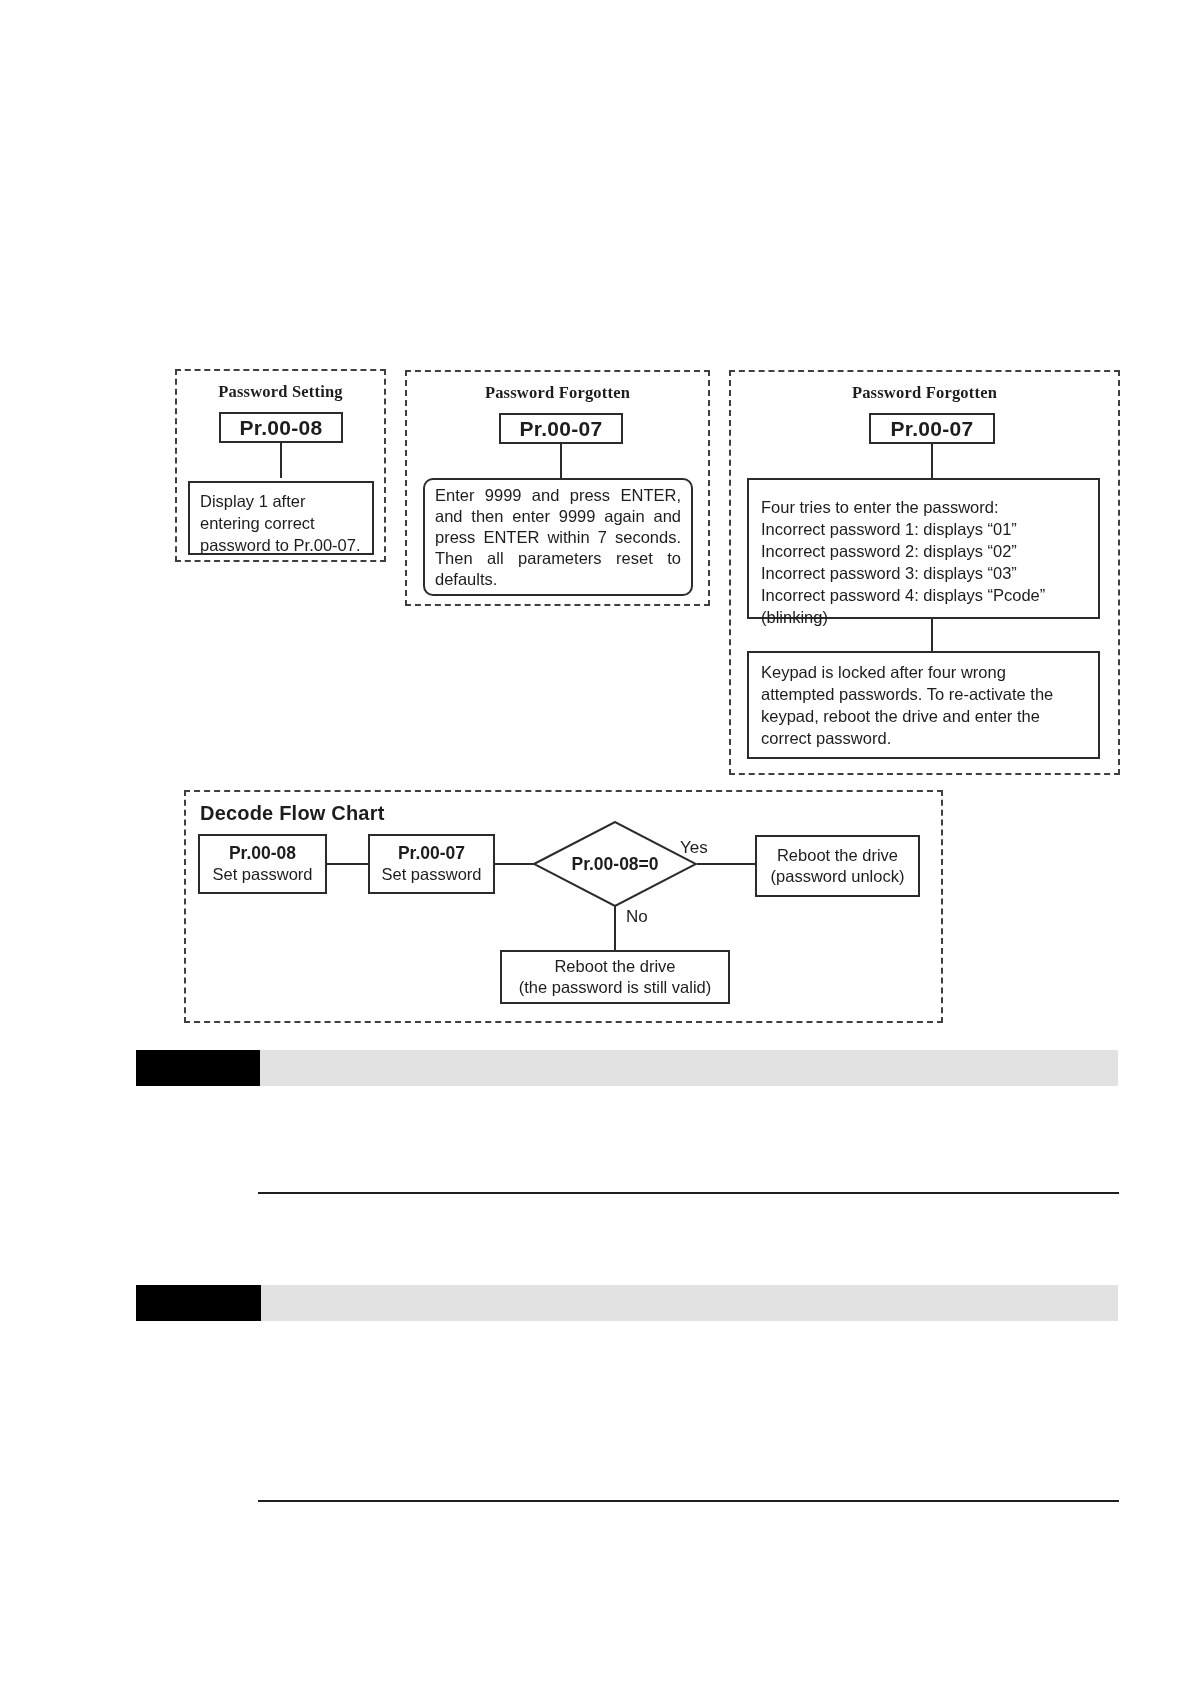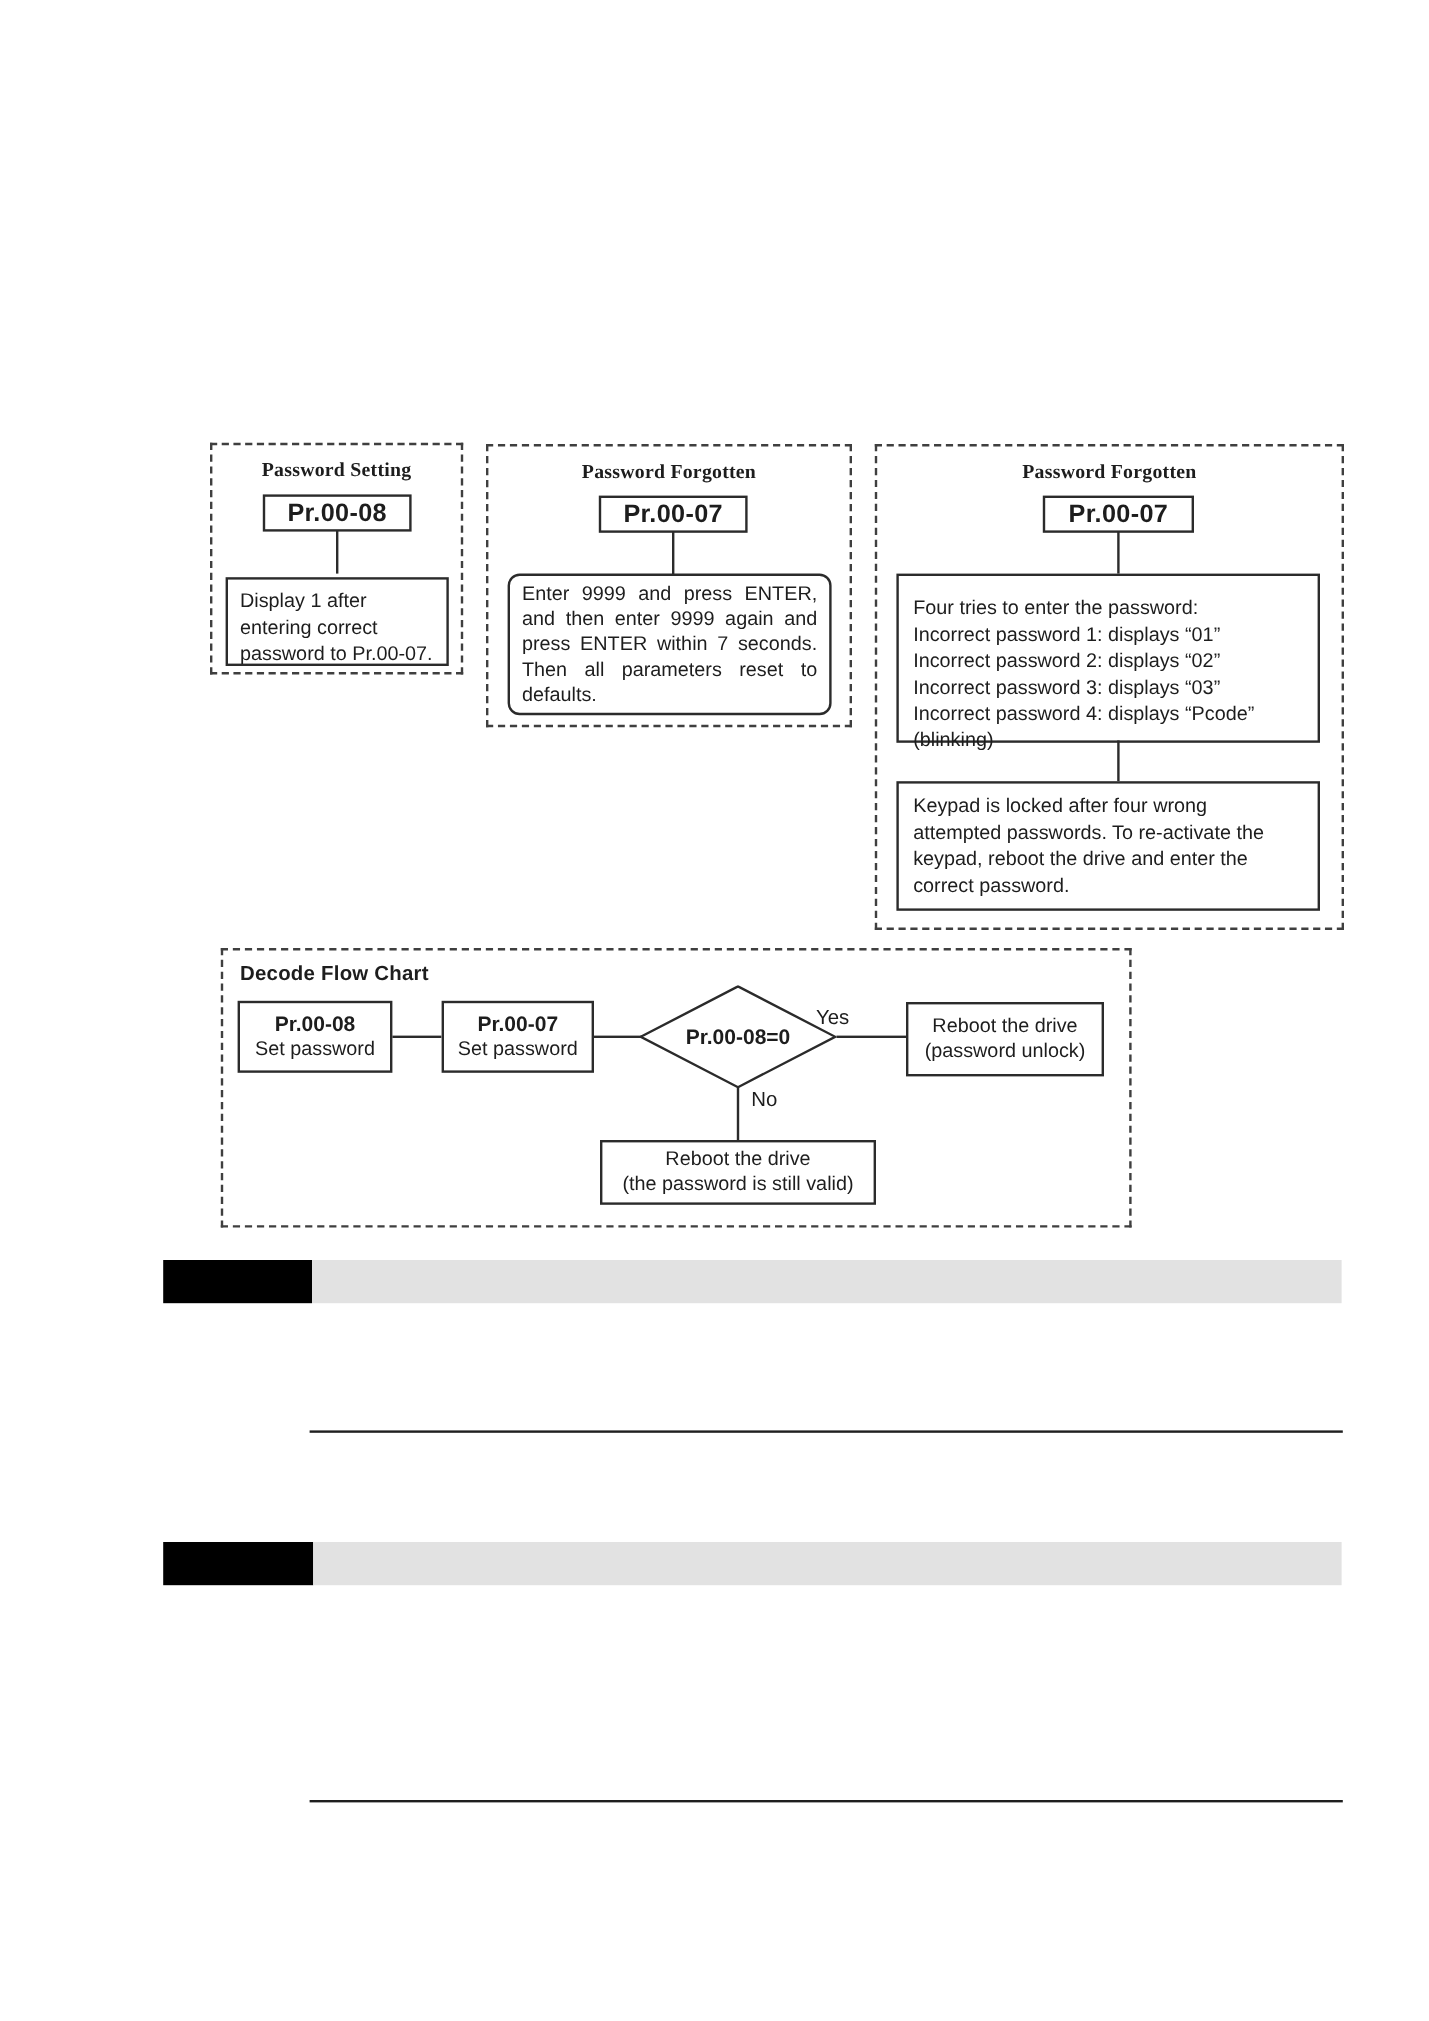--- a/index.html
+++ b/index.html
@@ -33,21 +33,21 @@
   .diamond{position:absolute;}
   .diamond svg{position:absolute;left:0;top:0;}
   .diamond .dlabel{
     position:absolute;left:0;top:0;right:0;bottom:0;
     display:flex;align-items:center;justify-content:center;
     font-weight:bold;font-size:17.5px;
   }
   .branch{position:absolute;font-size:17px;}
   .bar{position:absolute;}
   .divider{position:absolute;height:2px;background:#1f1f1f;}
-  .flowtitle{position:absolute;font-weight:bold;font-size:17px;letter-spacing:.2px;}
+  .flowtitle{position:absolute;font-weight:bold;font-size:20px;letter-spacing:.2px;}
 </style>
 </head>
 <body>
 
 <div class="canvas">
 
   <div class="panel" style="left:175px;top:369px;width:211px;height:193px;">
     <div class="ptitle" style="top:11px;">Password Setting</div>
     <div class="parambox" style="left:42px;top:41px;width:124px;height:31px;">
       <span>Pr.00-08</span>

